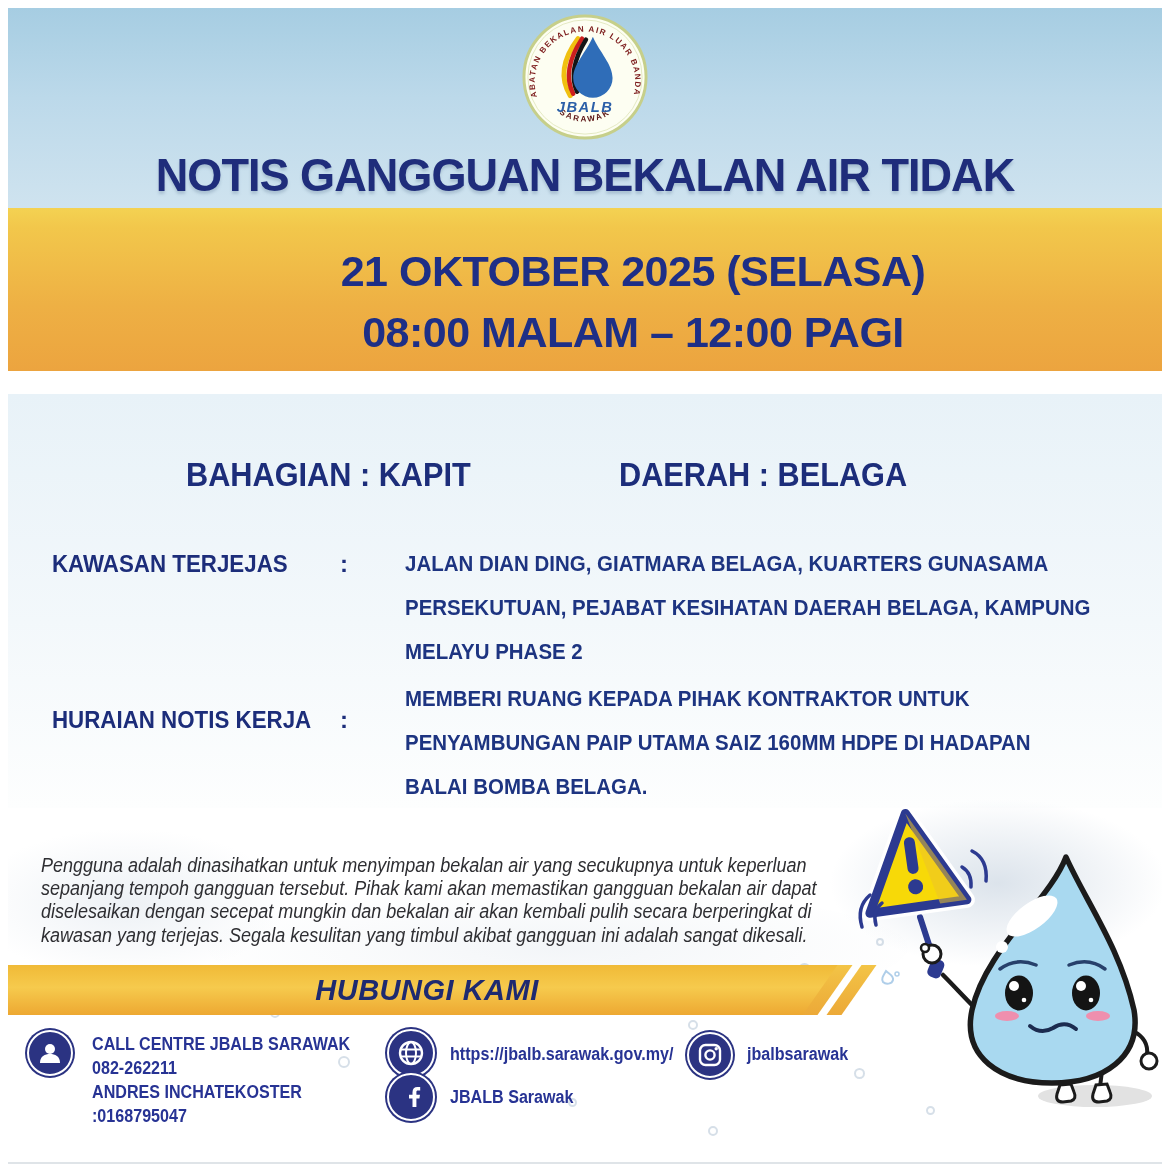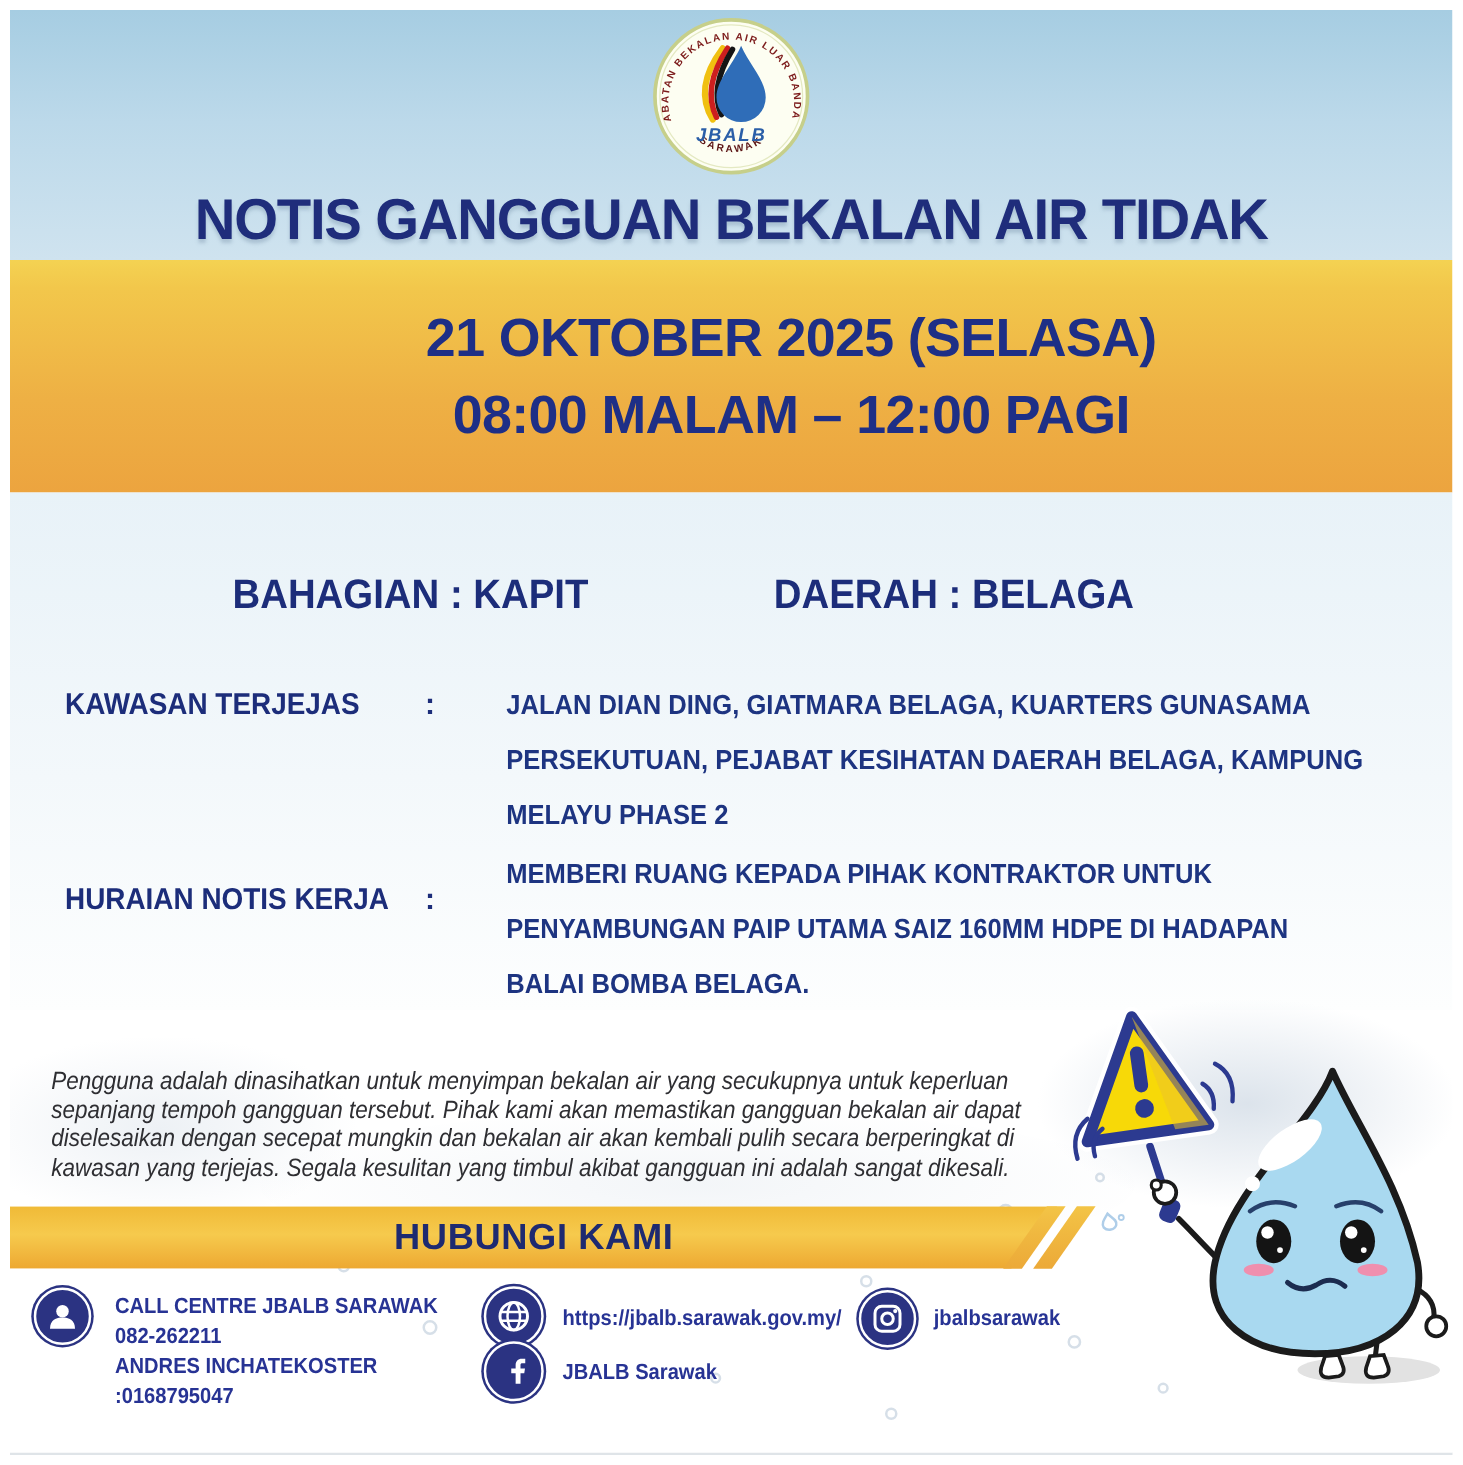--- a/index.html
+++ b/index.html
@@ -8,21 +8,21 @@
 
   
   .header { position:absolute; left:0; top:0; width:1154px; height:200px;
             background:linear-gradient(180deg,#a6cde2 0%,#bcd9ea 45%,#cfe3ef 100%); }
   .logo { position:absolute; left:50%; top:5px; transform:translateX(-50%); width:128px; height:128px; }
   .title { position:absolute; left:0; top:140px; width:100%; text-align:center;
            font-size:46px; font-weight:bold; letter-spacing:-1px; color:#1f2d7b;
            text-shadow:0 3px 3px rgba(110,135,160,0.35); transform:scaleX(0.98); }
 
   
-  .band { position:absolute; left:0; top:200px; width:1154px; height:186px;
+  .band { position:absolute; left:0; top:200px; width:1154px; height:163px;
           background:linear-gradient(180deg,#f4d252 0%,#f2c74b 12%,#eeb044 60%,#eca43f 100%); }
   .band-inner { position:absolute; left:0; top:33px; width:100%; text-align:center; transform:translateX(48px); }
   .band-line { font-size:43px; font-weight:bold; color:#1e2f86; line-height:61px; letter-spacing:-0.5px; }
 
   
   .info { position:absolute; left:0; top:386px; width:1154px; height:414px;
           background:linear-gradient(180deg,#e8f2f8 0%,#f3f8fb 55%,#fdfefe 100%); }
   .cond { transform:scaleX(0.93); transform-origin:left center; }
   .region-bahagian { position:absolute; left:178px; top:448px; font-size:33px; font-weight:bold; color:#1c2d7a; white-space:nowrap; }
   .region-daerah   { position:absolute; left:611px; top:448px; font-size:33px; font-weight:bold; color:#1c2d7a; white-space:nowrap; }
@@ -35,21 +35,21 @@
   .wash { position:absolute; border-radius:50%; pointer-events:none; }
   .bubble { position:absolute; border:2px solid rgba(165,185,205,0.45); border-radius:50%; pointer-events:none; }
 
   .advisory { position:absolute; left:33px; top:846px; width:880px; font-style:italic;
               font-size:20px; line-height:23.2px; color:#2e2e32; white-space:nowrap;
               transform:scaleX(0.9); transform-origin:left top; font-weight:500; }
 
   .contact-band { position:absolute; left:0; top:957px; width:838px; height:50px;
                   background:linear-gradient(180deg,#f0ba37 0%,#f6ca4d 45%,#eda832 100%);
                   clip-path:polygon(0 0,838px 0,801px 100%,0 100%);
-                  display:flex; align-items:center; justify-content:center; }
+                  display:flex; align-items:center; justify-content:center;font-style:italic; }
   .contact-band span { font-size:29px; font-weight:bold; color:#1e2a70; letter-spacing:0.5px; }
   .stripe { position:absolute; top:957px; width:15px; height:50px; transform:skewX(-35deg);
             background:linear-gradient(180deg,#f3c446,#eca938); }
 
   .icon-badge { position:absolute; border-radius:50%; background:#2b3382; border:2px solid #ffffff;
                 box-shadow:0 0 0 2px #2b3382; display:flex; align-items:center; justify-content:center; }
   .contact-text { position:absolute; font-weight:bold; color:#273394; white-space:nowrap;
                   transform:scaleX(0.92); transform-origin:left top; }
   .cc-lines { font-size:17.5px; line-height:24px; }
 

